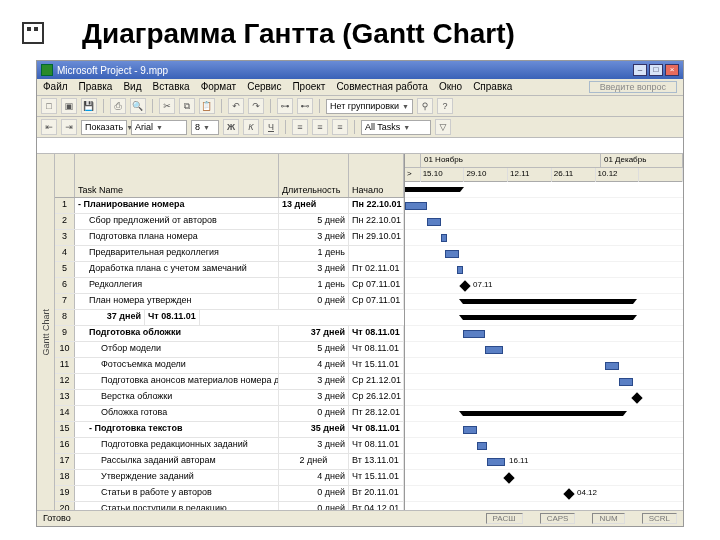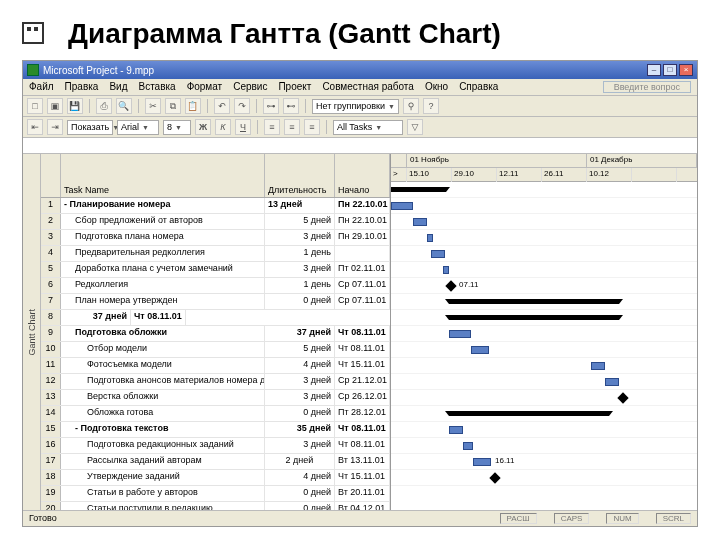--- a/index.html
+++ b/index.html
@@ -1,17 +1,17 @@
 <!DOCTYPE html>
 <html><head>
 <meta charset="utf-8">
 <style>
 *{box-sizing:border-box;margin:0;padding:0;font-family:Arial,sans-serif}
 body{width:720px;height:540px;background:#fff;position:relative}
-.slide{position:absolute;inset:0;padding:10px 18px}
+.slide{position:absolute;inset:0;padding:10px 32px}
 .bullet-sq{position:absolute;top:22px;left:22px;width:22px;height:22px;border:2px solid #333}
 .bullet-sq::before,.bullet-sq::after{content:"";position:absolute;background:#333}
 .bullet-sq::before{width:4px;height:4px;top:3px;left:3px}
 .bullet-sq::after{width:4px;height:4px;top:3px;left:10px}
 .title{font-size:28px;font-weight:bold;margin:8px 0 10px 50px}
 .app{border:1px solid #999;background:#ece9d8;font-size:10px;color:#000;margin:0 4px}
 .titlebar{background:linear-gradient(#6a8cd6,#3a62b8);height:18px;display:flex;align-items:center;padding:0 4px;color:#fff}
 .titlebar .icon{width:12px;height:12px;background:#2a8a2a;border:1px solid #063;margin-right:4px}
 .winbtns{margin-left:auto;display:flex;gap:2px}
 .winbtn{width:14px;height:12px;background:#d8e4f8;border:1px solid #336;font-size:8px;line-height:10px;text-align:center;color:#224}
@@ -113,21 +113,21 @@
 <div class="tbtn">?</div>
 </div>
 
 <div class="toolbar">
 <div class="tbtn">⇤</div>
 <div class="tbtn">⇥</div>
 <div class="sel" style="width:46px">
           <span>Показать</span>
           <span class="arr">▼</span>
         </div>
-<div class="sel" style="width:42px">
+<div class="sel" style="width:56px">
           <span>Arial</span>
           <span class="arr">▼</span>
         </div>
 <div class="sel" style="width:28px">
           <span>8</span>
           <span class="arr">▼</span>
         </div>
 <div class="tbtn">
           <b>Ж</b>
         </div>
@@ -356,20 +356,24 @@
             <div class="chart-row">
               <div class="bar" style="left:72px;width:10px"></div>
             </div>
             <div class="chart-row">
               <div class="bar" style="left:82px;width:18px"></div>
               <span class="mslbl" style="left:104px">16.11</span>
             </div>
             <div class="chart-row">
               <div class="ms" style="left:100px"></div>
             </div>
+            <div class="chart-row">
+              <div class="ms" style="left:160px"></div>
+              <span class="mslbl" style="left:172px">04.12</span>
+            </div>
           </div>
 </div>
 </div>
 
 <div class="status">
 <span>Готово</span>
 <div class="cells">
 <div>РАСШ</div>
 <div>CAPS</div>
 <div>NUM</div>

